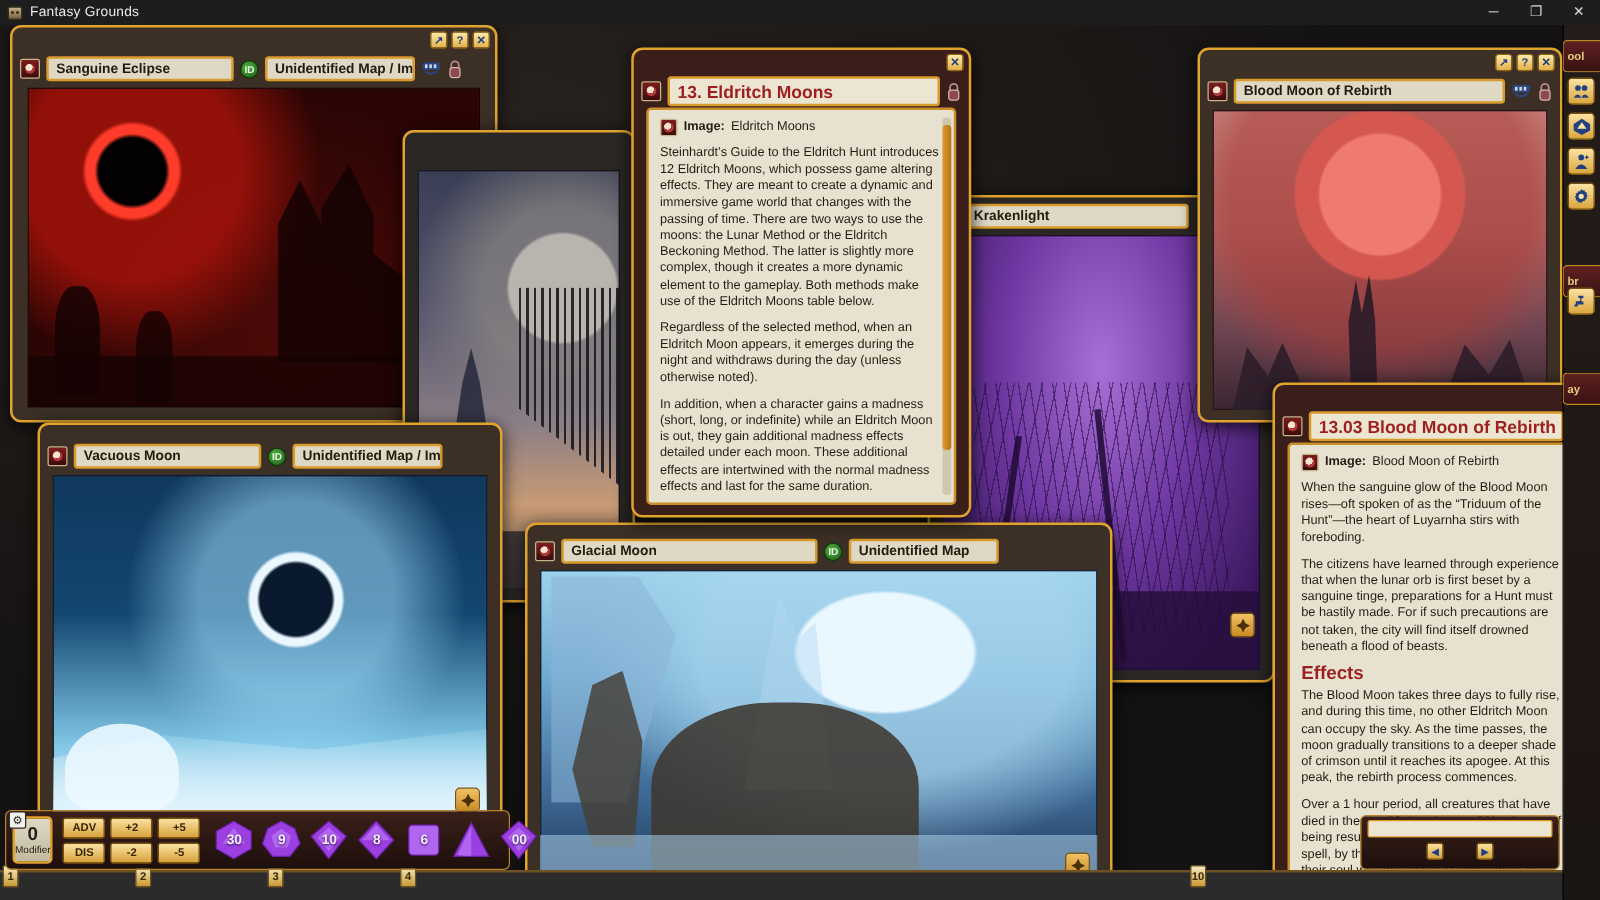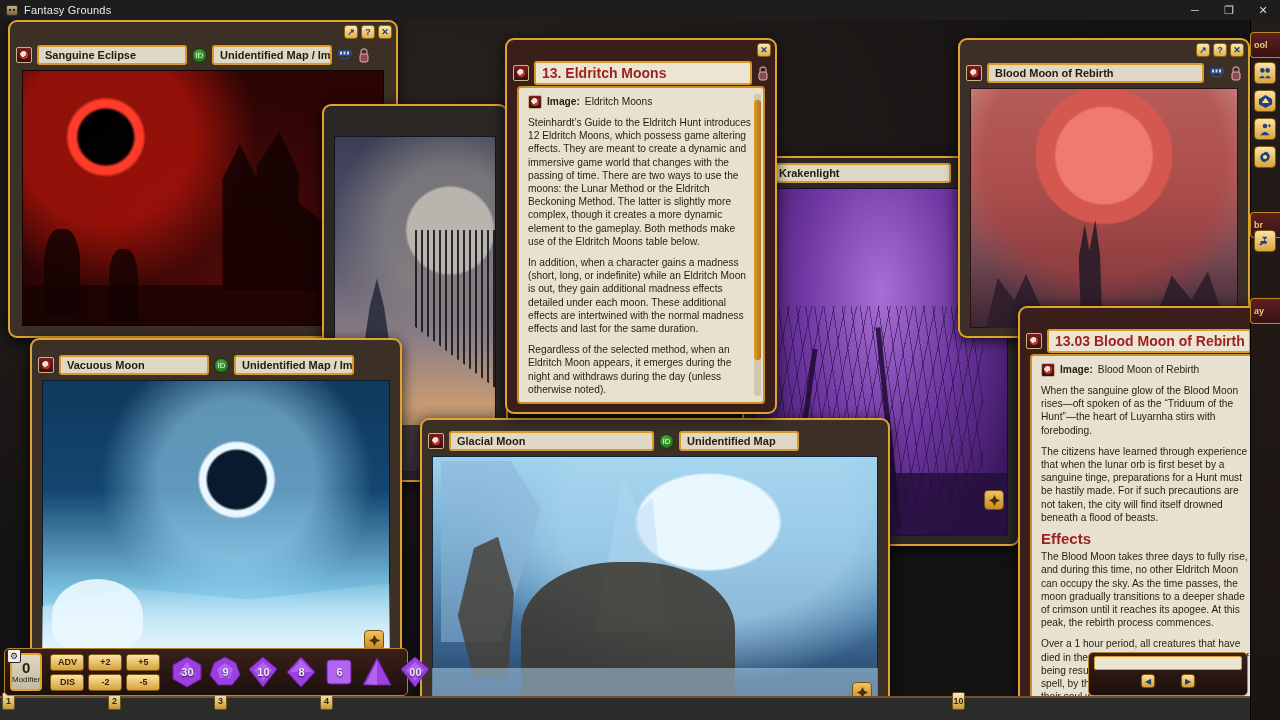--- a/index.html
+++ b/index.html
@@ -52,21 +52,21 @@
     background:radial-gradient(circle at 40% 35%,#f3e4cf 0 40%,#b53a3a 41% 100%);}
   .head-field { flex:1 1 auto; min-width:0; height:20px;
     background:#ded8c4; border:2px solid #d99a2c; border-radius:3px;
     display:flex; align-items:center; padding:0 6px;
     font-size:11px; font-weight:bold; color:#231a10;
     white-space:nowrap; overflow:hidden; }
   .head-field.title-red { color:#9d1f1f; font-size:14px; height:24px;
     background:#ece5d1; border-color:#d99a2c; }
   .idbadge { width:15px; height:15px; border-radius:50%; flex:0 0 auto;
     background:radial-gradient(circle at 40% 35%,#4fae3f,#1d5c16);
-    border:1px solid #0f3a0b; color:#eaf6e6; font-size:8px; font-weight:normal;
+    border:1px solid #0f3a0b; color:#eaf6e6; font-size:8px; font-weight:bold;
     display:flex; align-items:center; justify-content:center; }
   .mini-ico { width:16px; height:14px; flex:0 0 auto; opacity:.92; }
   .lock-ico { width:12px; height:16px; flex:0 0 auto; }
 
   .win-body { position:relative; overflow:hidden; }
   .art { position:absolute; inset:0; }
 
   
   .chip { position:absolute; width:20px; height:20px; border-radius:4px;
     background:linear-gradient(#f0c264,#c98a22); border:1px solid #7a5310;
@@ -338,22 +338,22 @@
       </div>
 
       <div class="sheet" style="left:10px; right:10px; top:46px; bottom:8px;">
         <div class="sheet-inner">
           <div class="imgline">
             <span class="sm-ico"></span>
             <b>Image:</b>
             <span>Eldritch Moons</span>
           </div>
           <p>Steinhardt’s Guide to the Eldritch Hunt introduces 12 Eldritch Moons, which possess game altering effects. They are meant to create a dynamic and immersive game world that changes with the passing of time. There are two ways to use the moons: the Lunar Method or the Eldritch Beckoning Method. The latter is slightly more complex, though it creates a more dynamic element to the gameplay. Both methods make use of the Eldritch Moons table below.</p>
+          <p>Regardless of the selected method, when an Eldritch Moon appears, it emerges during the night and withdraws during the day (unless otherwise noted).</p>
           <p>In addition, when a character gains a madness (short, long, or indefinite) while an Eldritch Moon is out, they gain additional madness effects detailed under each moon. These additional effects are intertwined with the normal madness effects and last for the same duration.</p>
-          <p>Regardless of the selected method, when an Eldritch Moon appears, it emerges during the night and withdraws during the day (unless otherwise noted).</p>
 
         </div>
         <div class="scrollbar">
           <div class="sb-track"></div>
             <div class="sb-thumb"></div>
         </div>
       </div>
     </div>
 
     <div class="fgwin brown" style="left:1018px; top:286px; width:258px; height:412px; background:#3a1e1a;">

